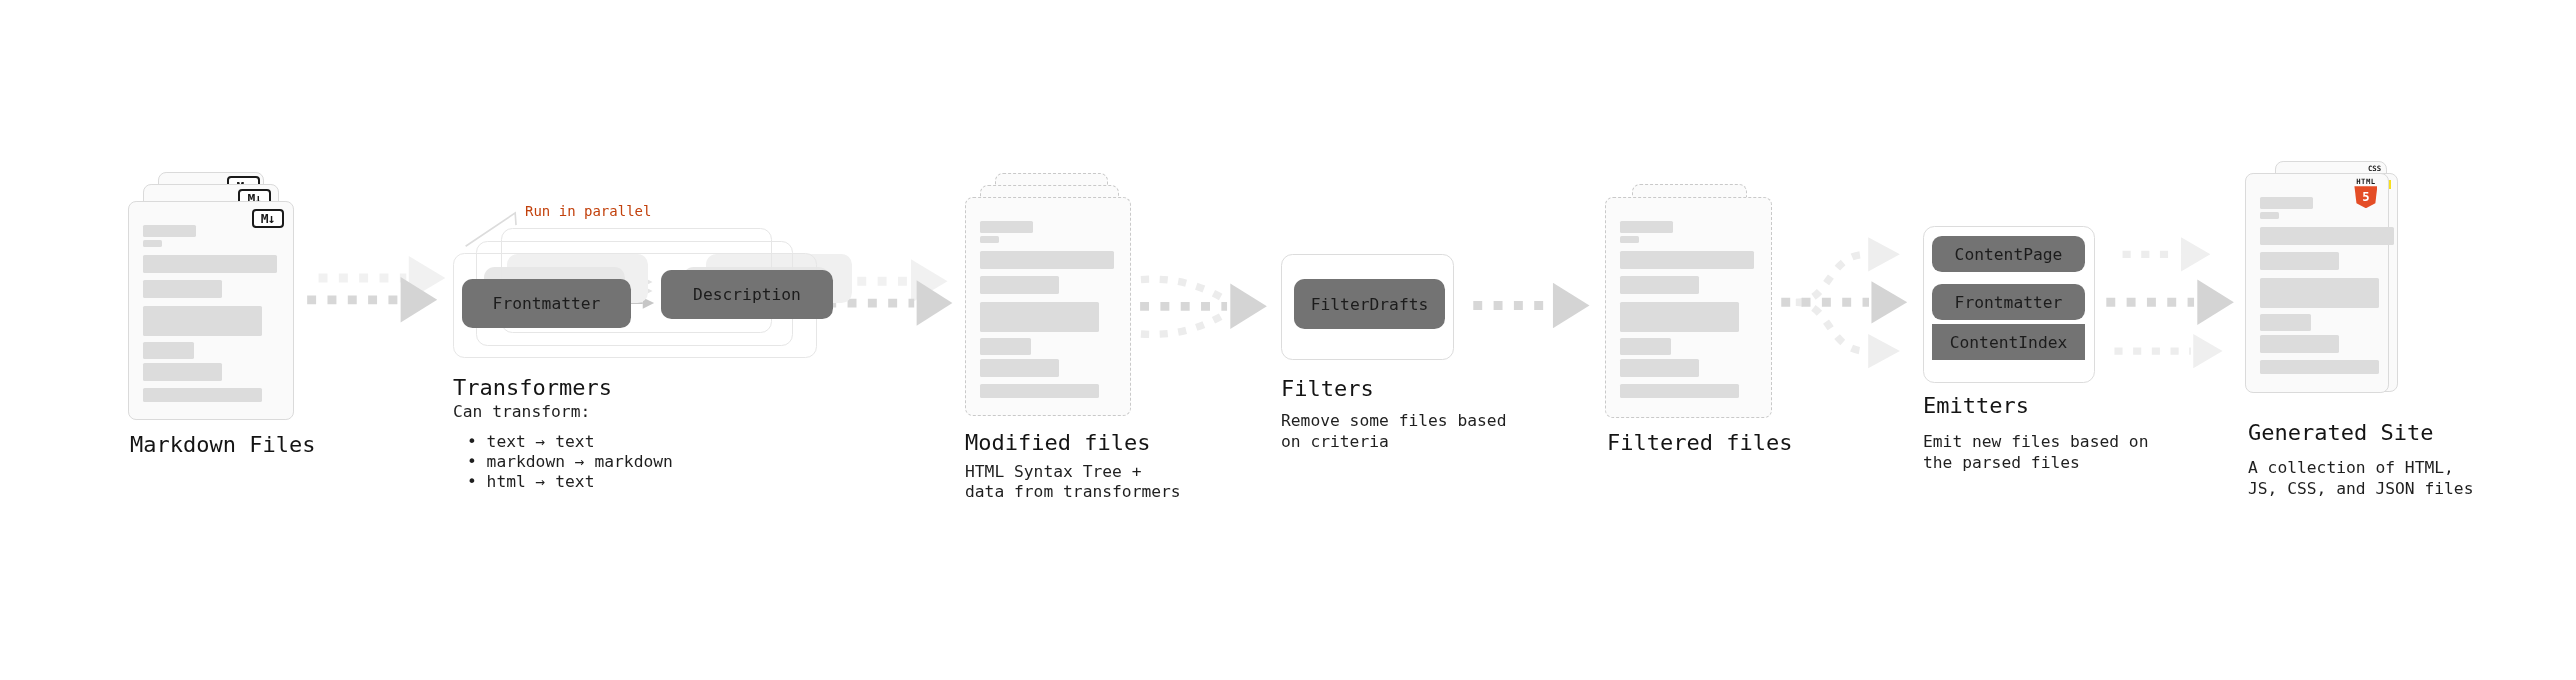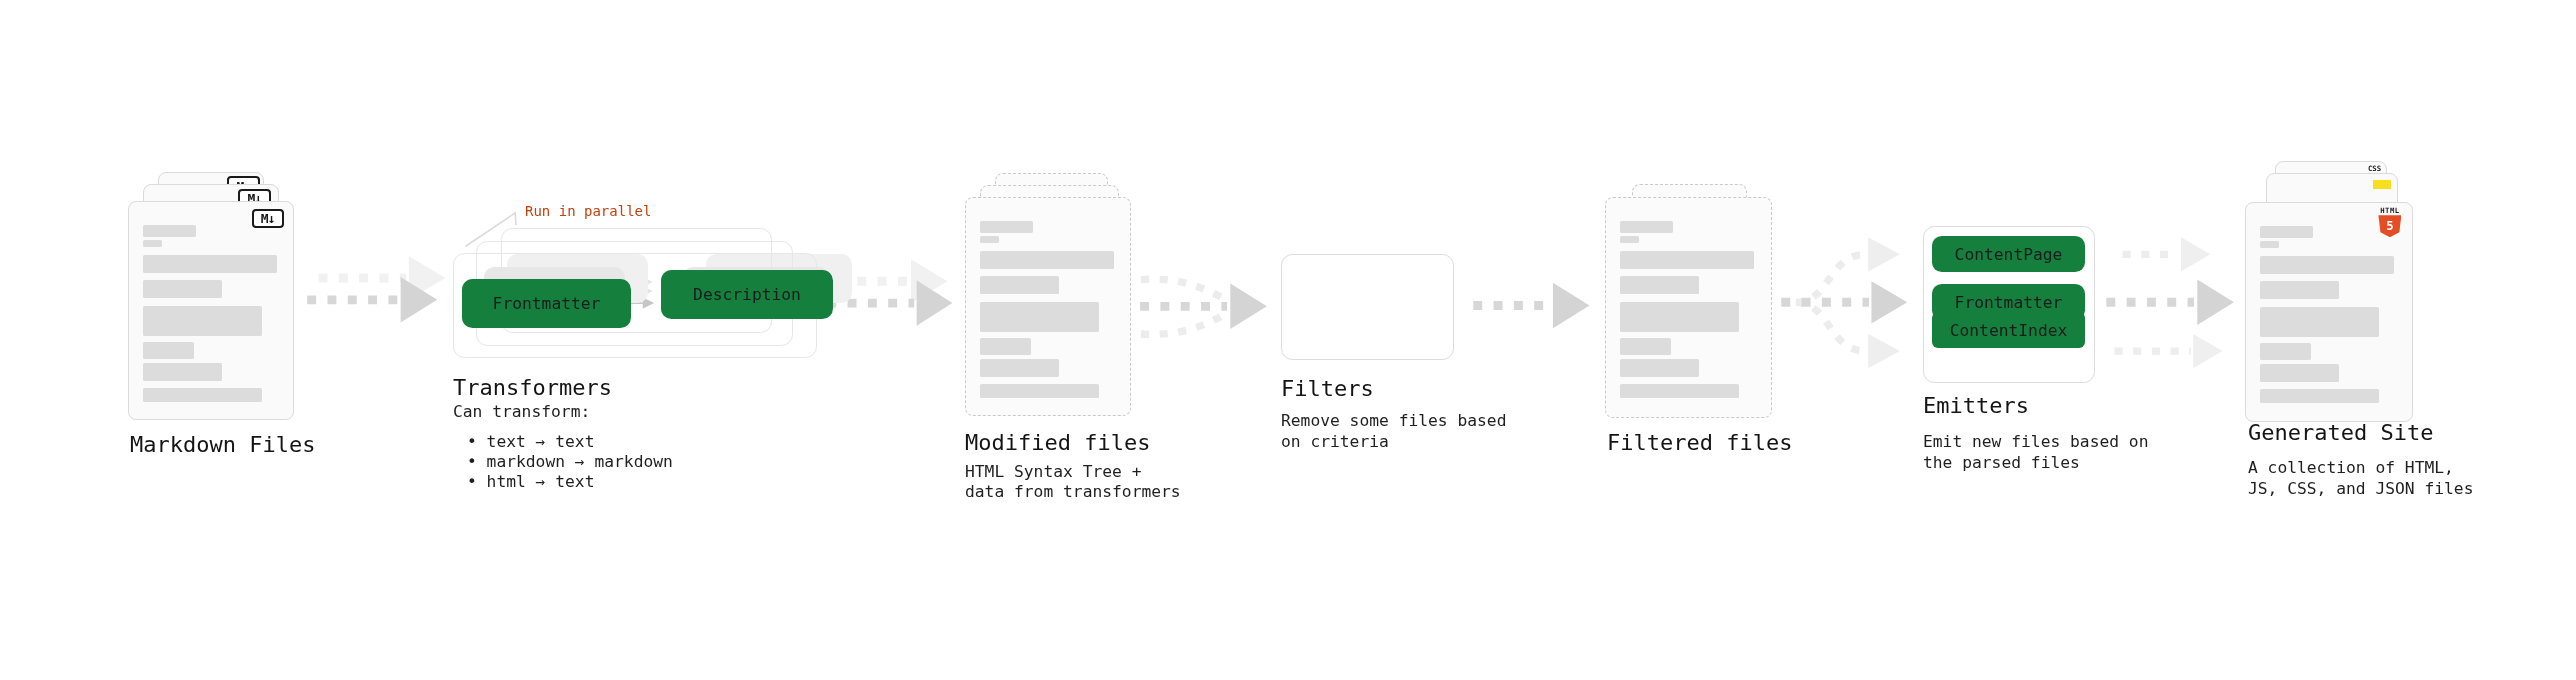--- a/index.html
+++ b/index.html
@@ -24,21 +24,21 @@
   .js-badge{position:absolute;top:5.7px;right:6.5px;width:18px;height:9px;background:#f7df1e;}
   .html5-badge{position:absolute;top:4.1px;right:10.6px;width:23px;text-align:center;}
   .html5-badge .word{font-size:7.3px;font-weight:bold;color:#1a1a1a;line-height:1;letter-spacing:0.4px;}
   .html5-badge .shield{margin-top:0.8px;width:23px;height:22px;background:#e44d26;
              clip-path:polygon(0 0,100% 0,91% 77%,50% 100%,9% 77%);
              display:flex;align-items:center;justify-content:center;
              color:#fff;font-weight:bold;font-size:12.2px;}
 
   
   .tbox{position:absolute;border:1.6px solid #e6e6e6;border-radius:11.4px;box-sizing:border-box;background:transparent;}
-  .pill{position:absolute;background:#15803d;border-radius:10.6px;display:flex;align-items:center;justify-content:center;
+  .pill{position:absolute;background:#737373;border-radius:10.6px;display:flex;align-items:center;justify-content:center;
         font-size:16.3px;color:#1c1c1c;box-sizing:border-box;}
   .pill.ghost1{background:#e7e7e7;}
   .pill.ghost2{background:#f0f0f0;}
 
   
   .st{position:absolute;font-size:22px;color:#141414;white-space:pre;}
   .sd{position:absolute;font-size:16.3px;color:#1f1f1f;white-space:pre;line-height:20.3px;}
   .annotation{position:absolute;font-size:14px;color:#c2410c;white-space:pre;}
 </style>
 </head>
@@ -157,20 +157,21 @@
         <i class="bar" style="width: 51px; height: 17px; margin-top: 6.5px;"></i>
         <i class="bar" style="width: 79px; height: 18px; margin-top: 4.1px;"></i>
         <i class="bar" style="width: 119px; height: 14px; margin-top: 6.5px;"></i>
       </div>
   </div>
   <div class="st" style="left:965px;top:430px">Modified files</div>
   <div class="sd" style="left:965px;top:462px">HTML Syntax Tree +</div>
   <div class="sd" style="left:965px;top:482px">data from transformers</div>
 
   <div class="tbox" style="left:1281px;top:254px;width:173px;height:106px;border-color:#dcdcdc"></div>
+  <div class="pill" style="left:1294px;top:279px;width:151px;height:50px">FilterDrafts</div>
   <div class="st" style="left:1281px;top:376px">Filters</div>
   <div class="sd" style="left:1281px;top:411px">Remove some files based</div>
   <div class="sd" style="left:1281px;top:432px">on criteria</div>
 
   <div class="doc dashed" style="left:1632px;top:184px;width:115px;height:219px"></div>
   <div class="doc dashed" style="left:1605px;top:197px;width:167px;height:221px">
     <div class="bars">
         <i class="bar" style="width: 53px; height: 12.2px; margin-top: 0px;"></i>
         <i class="bar" style="width: 18.7px; height: 6.5px; margin-top: 3.3px;"></i>
         <i class="bar" style="width: 134px; height: 18px; margin-top: 8.1px;"></i>
@@ -179,32 +180,32 @@
         <i class="bar" style="width: 51px; height: 17px; margin-top: 6.5px;"></i>
         <i class="bar" style="width: 79px; height: 18px; margin-top: 4.1px;"></i>
         <i class="bar" style="width: 119px; height: 14px; margin-top: 6.5px;"></i>
       </div>
   </div>
   <div class="st" style="left:1607px;top:430px">Filtered files</div>
 
   <div class="tbox" style="left:1923px;top:226px;width:172px;height:157px;border-color:#dcdcdc"></div>
   <div class="pill" style="left:1932px;top:236px;width:153px;height:36px;border-radius:9.8px">ContentPage</div>
   <div class="pill" style="left:1932px;top:284px;width:153px;height:36px;border-radius:9.8px">Frontmatter</div>
-  <div class="pill" style="left:1932px;top:312px;width:153px;height:36px;border-radius:6px">ContentIndex</div>
+  <div class="pill" style="left:1932px;top:324px;width:153px;height:36px;border-radius:0">ContentIndex</div>
   <div class="st" style="left:1923px;top:393px">Emitters</div>
   <div class="sd" style="left:1923px;top:432px">Emit new files based on</div>
   <div class="sd" style="left:1923px;top:453px">the parsed files</div>
 
   <div class="doc" style="left:2275px;top:161px;width:112px;height:219px">
     <div class="css-badge">CSS</div>
   </div>
   <div class="doc" style="left:2266px;top:173px;width:132px;height:219px">
     <div class="js-badge"></div>
   </div>
-  <div class="doc" style="left:2245px;top:202px;width:168px;height:220px">
+  <div class="doc" style="left:2245px;top:173px;width:144px;height:220px">
     <div class="html5-badge">
       <div class="word">HTML</div>
       <div class="shield">5</div>
     </div>
     <div class="bars">
         <i class="bar" style="width: 53px; height: 12.2px; margin-top: 0px;"></i>
         <i class="bar" style="width: 18.7px; height: 6.5px; margin-top: 3.3px;"></i>
         <i class="bar" style="width: 134px; height: 18px; margin-top: 8.1px;"></i>
         <i class="bar" style="width: 79px; height: 18px; margin-top: 6.5px;"></i>
         <i class="bar" style="width: 119px; height: 30px; margin-top: 8.1px;"></i>

